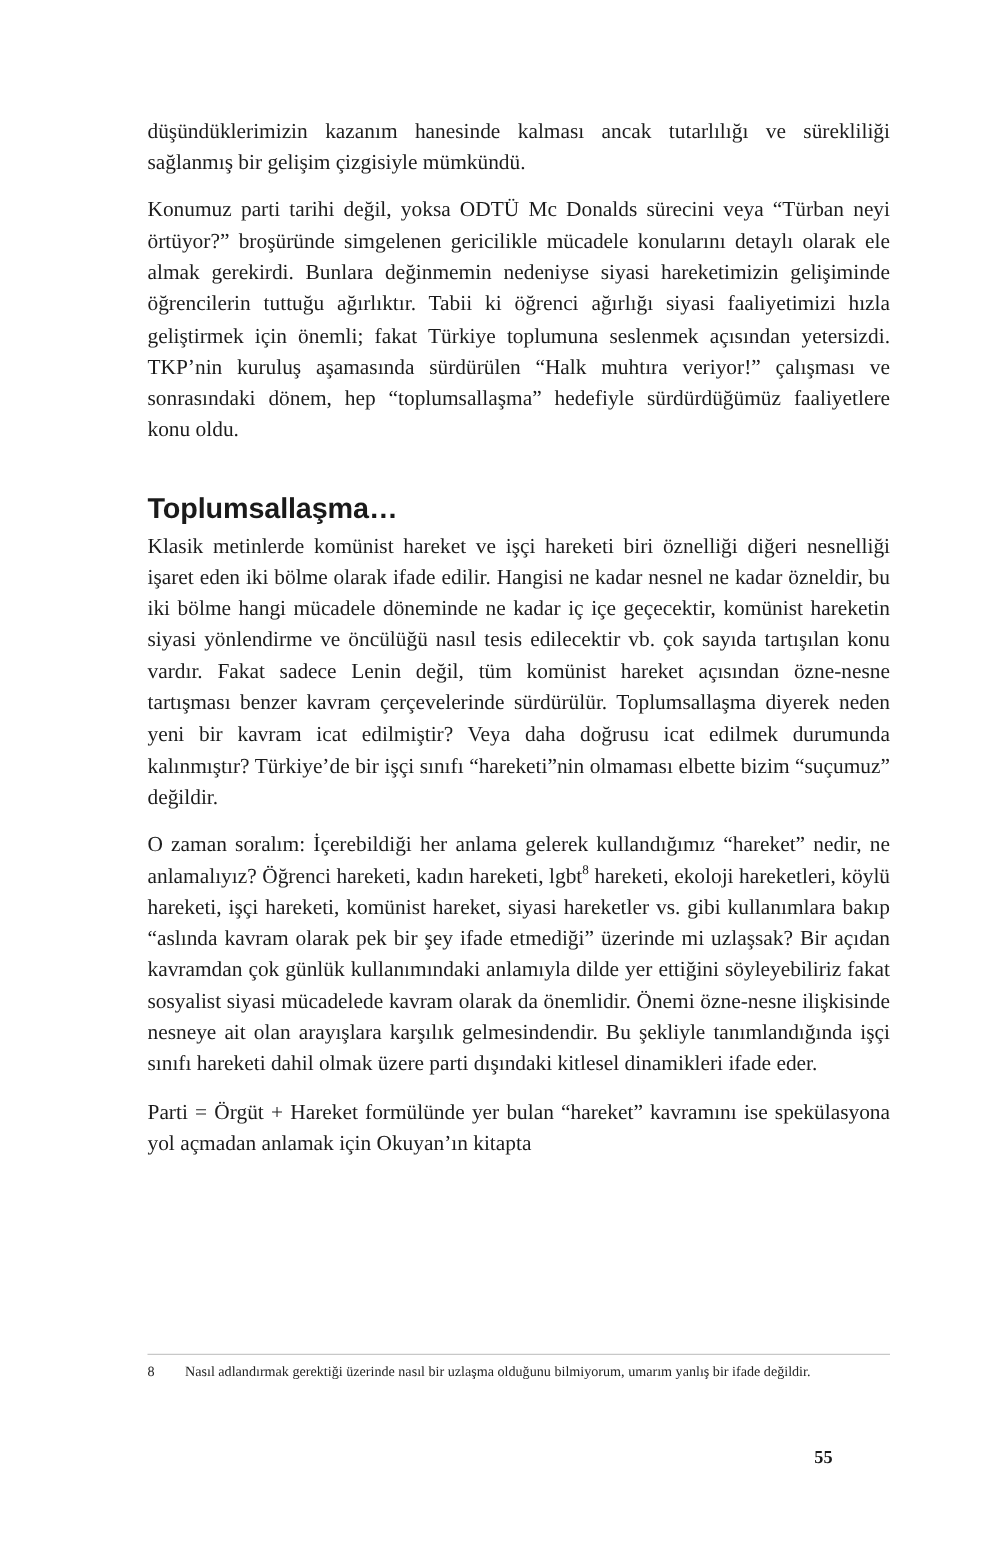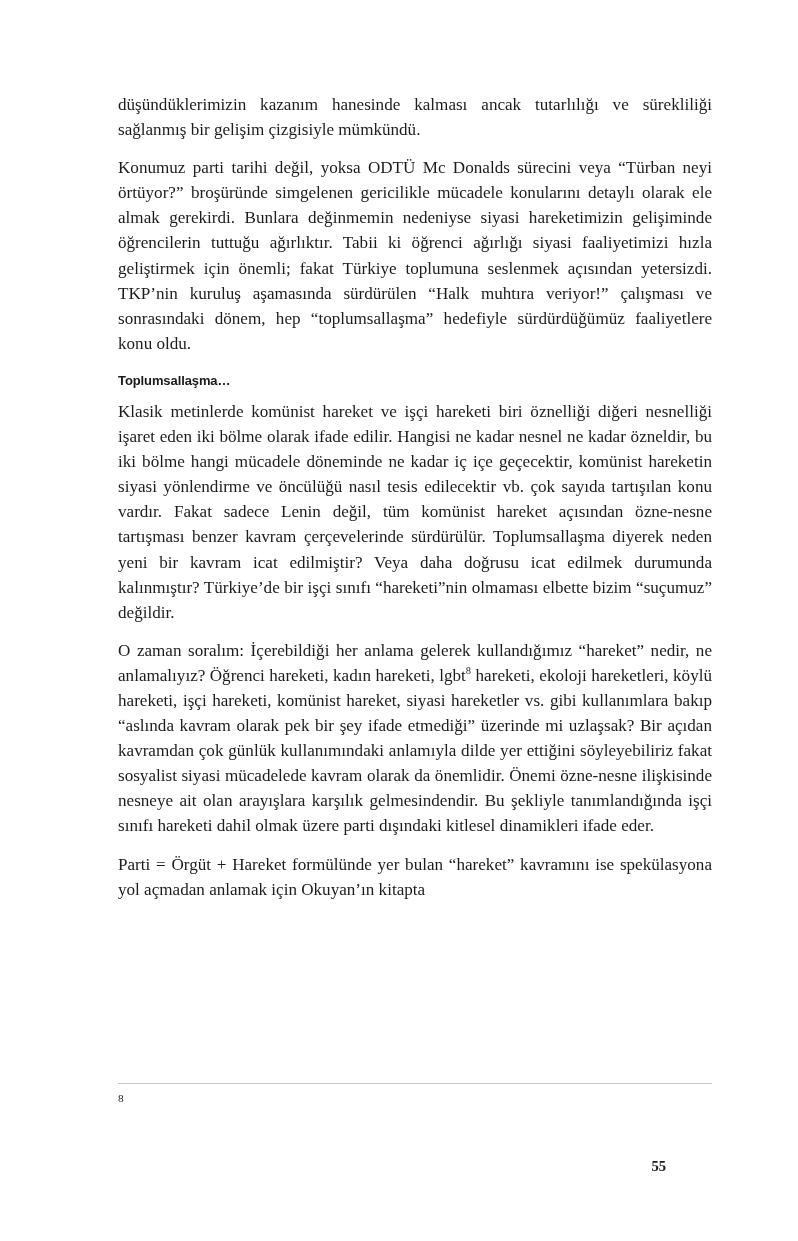--- a/index.html
+++ b/index.html
@@ -41,23 +41,23 @@
     color: #1c1c1c;
     hyphens: manual;
     -webkit-hyphens: manual;
   }
 
   p.body-par:last-child {
     margin-bottom: 4px;
   }
 
   h2.section-heading {
-    margin: 13px 0 6px 0;
+    margin: 38px 0 6px 0;
     font-family: "Liberation Sans", sans-serif;
-    font-size: 13px;
+    font-size: 23px;
     font-weight: bold;
     line-height: 24px;
     letter-spacing: -0.1px;
     color: #1a1a1a;
     text-align: left;
   }
 
   sup.fn-ref {
     font-size: 10.5px;
     line-height: 0;
@@ -129,18 +129,19 @@
     <p class="body-par"><span>O zaman soralım: İçerebildiği her anlama gelerek kullandığımız “hareket” nedir, ne anlamalıyız? Öğrenci hareketi, kadın hareketi, lgbt</span><sup class="fn-ref">8</sup><span> hareketi, ekoloji hareketleri, köylü hareketi, işçi hareketi, komünist hareket, siyasi hareketler vs. gibi kullanımlara bakıp “aslında kavram olarak pek bir şey ifade etmediği” üzerinde mi uzlaşsak? Bir açıdan kavramdan çok günlük kullanımındaki anlamıyla dilde yer ettiğini söyleyebiliriz fakat sosyalist siyasi mücadelede kavram olarak da önemlidir. Önemi özne-nesne ilişkisinde nesneye ait olan arayışlara karşılık gelmesindendir. Bu şekliyle tanımlandığında işçi sınıfı hareketi dahil olmak üzere parti dışındaki kitlesel dinamikleri ifade eder.</span></p>
 
     <p class="body-par">Parti = Örgüt + Hareket formülünde yer bulan “hareket” kavramını ise spekülasyona yol açmadan anlamak için Okuyan’ın kitapta</p>
 
   </div>
 
   <div class="footnote-area">
     <div class="footnote-rule"></div>
     <div class="footnote-item">
       <span class="footnote-marker">8</span>
+      <span>Nasıl adlandırmak gerektiği üzerinde nasıl bir uzlaşma olduğunu bilmiyorum, umarım yanlış bir ifade değildir.</span>
     </div>
   </div>
 
   <div class="page-number">55</div>
 
 </div>
 
 </body></html>

